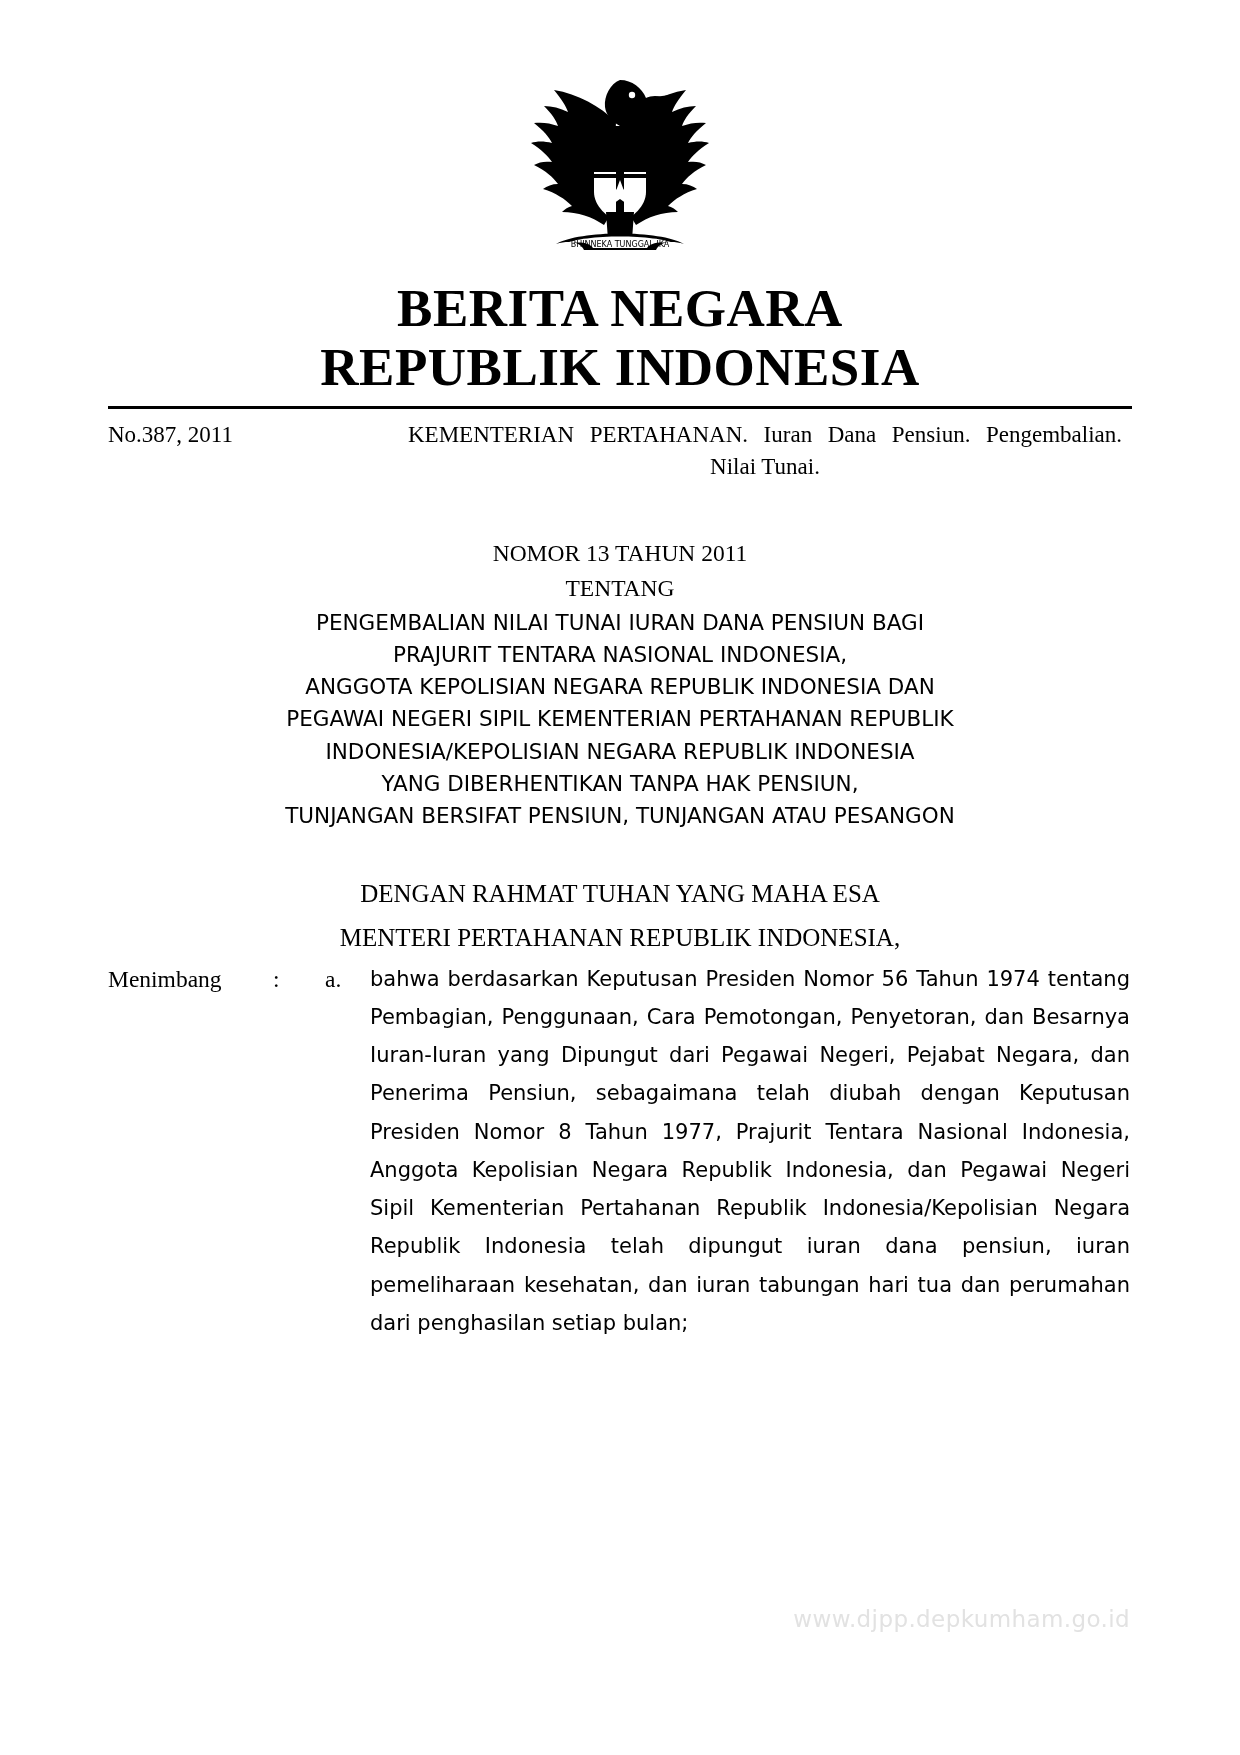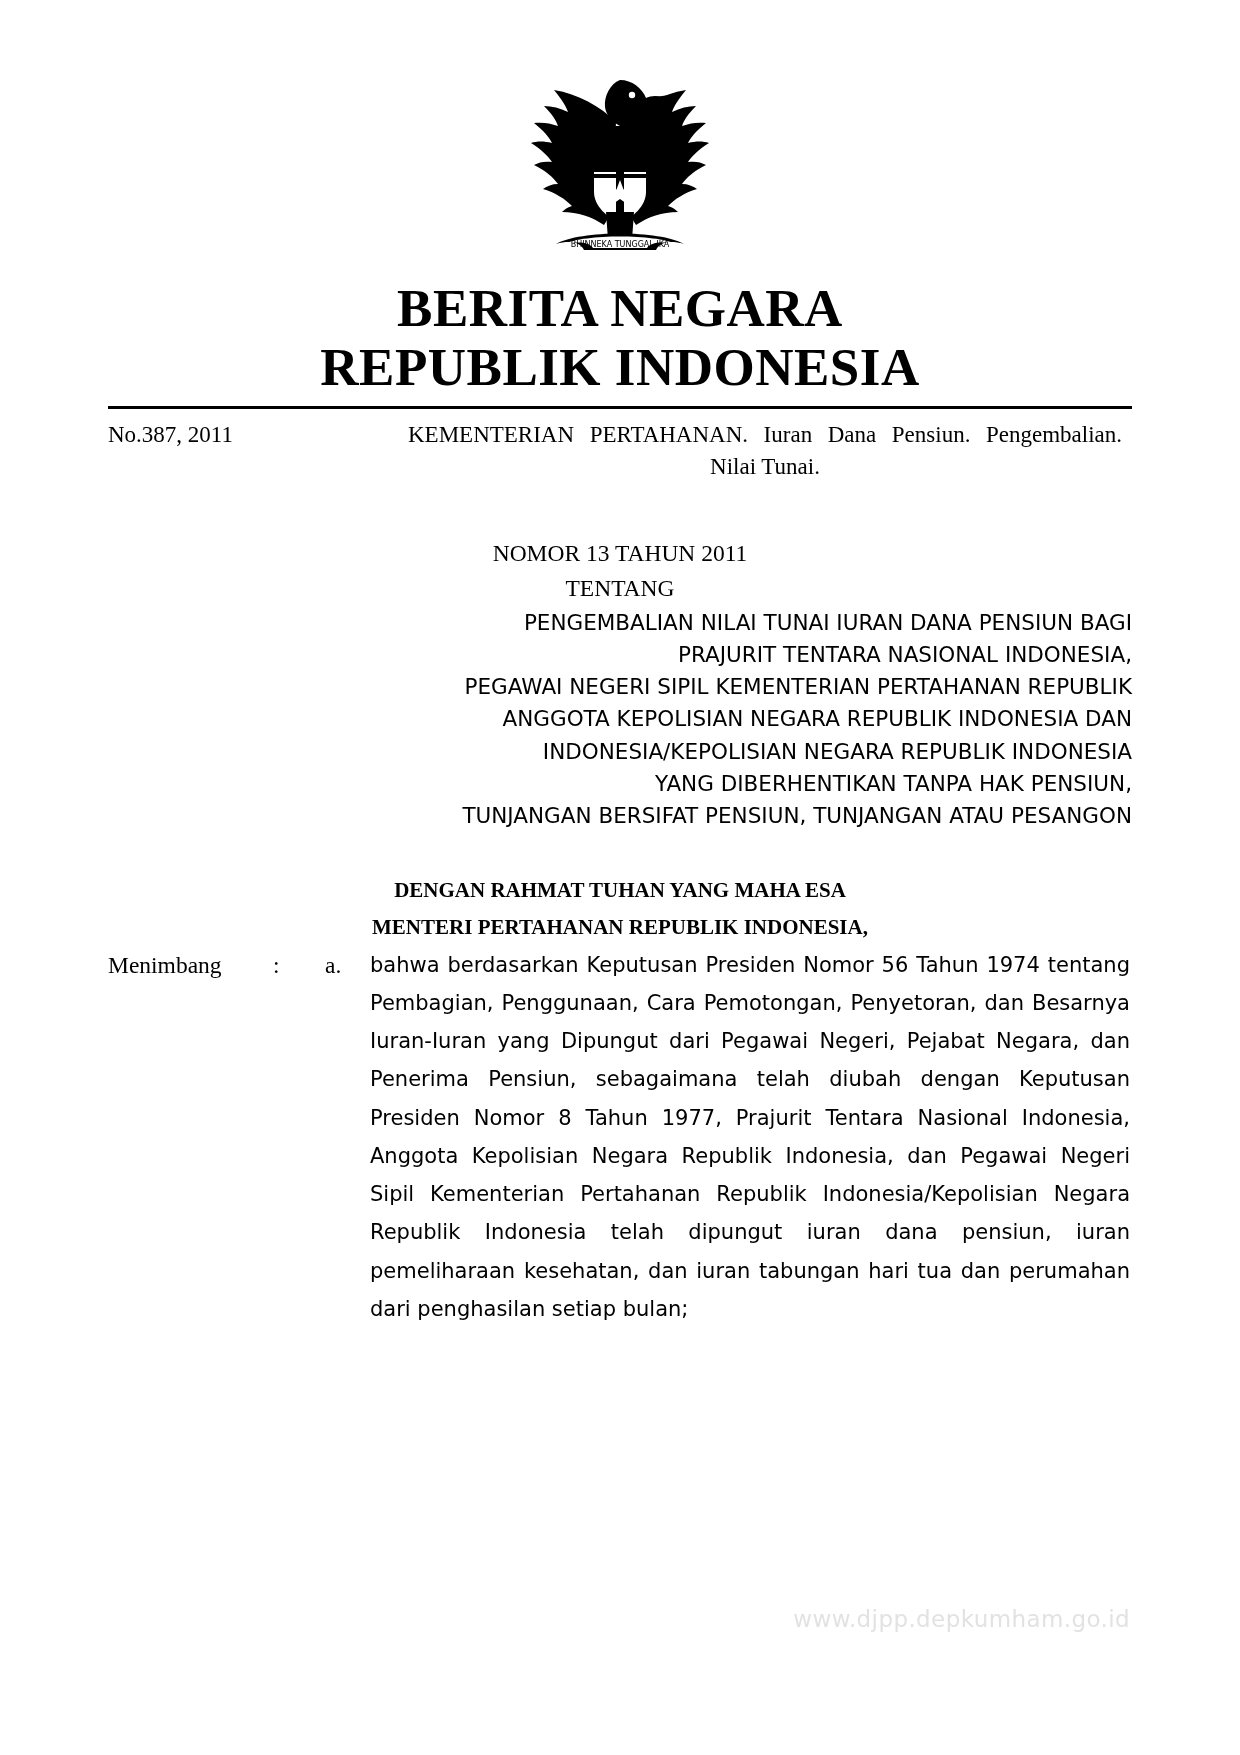--- a/index.html
+++ b/index.html
@@ -77,29 +77,27 @@
   .title-block {
     margin-top: 52px;
     text-align: center;
     font-size: 23.5px;
     line-height: 1.5;
   }
   .title-block .t-wide {
     font-family: "DejaVu Sans", sans-serif;
     font-size: 21.5px;
     line-height: 1.5;
-    text-align: right;
   }
 
   .preamble {
     margin-top: 40px;
     text-align: center;
-    font-size: 21px;
+    font-size: 25px;
     line-height: 1.75;
-    font-weight: bold;
   }
 
   
   .consider {
     display: flex;
     font-size: 23.5px;
     line-height: 1.62;
   }
   .c-label {
     flex: 0 0 165px;
@@ -179,22 +177,22 @@
   <div class="issue">
     <div class="issue-no">No.387, 2011</div>
     <div class="issue-sub">KEMENTERIAN PERTAHANAN. Iuran Dana Pensiun. Pengembalian. Nilai Tunai.</div>
   </div>
 
   <div class="title-block">
     <div>NOMOR 13 TAHUN 2011</div>
     <div>TENTANG</div>
     <div class="t-wide">PENGEMBALIAN NILAI TUNAI IURAN DANA PENSIUN BAGI</div>
     <div class="t-wide">PRAJURIT TENTARA NASIONAL INDONESIA,</div>
+    <div class="t-wide">ANGGOTA KEPOLISIAN NEGARA REPUBLIK INDONESIA DAN</div>
     <div class="t-wide">PEGAWAI NEGERI SIPIL KEMENTERIAN PERTAHANAN REPUBLIK</div>
-    <div class="t-wide">ANGGOTA KEPOLISIAN NEGARA REPUBLIK INDONESIA DAN</div>
     <div class="t-wide">INDONESIA/KEPOLISIAN NEGARA REPUBLIK INDONESIA</div>
     <div class="t-wide">YANG DIBERHENTIKAN TANPA HAK PENSIUN,</div>
     <div class="t-wide">TUNJANGAN BERSIFAT PENSIUN, TUNJANGAN ATAU PESANGON</div>
   </div>
 
   <div class="preamble">
     <div>DENGAN RAHMAT TUHAN YANG MAHA ESA</div>
     <div>MENTERI PERTAHANAN REPUBLIK INDONESIA,</div>
   </div>
 

